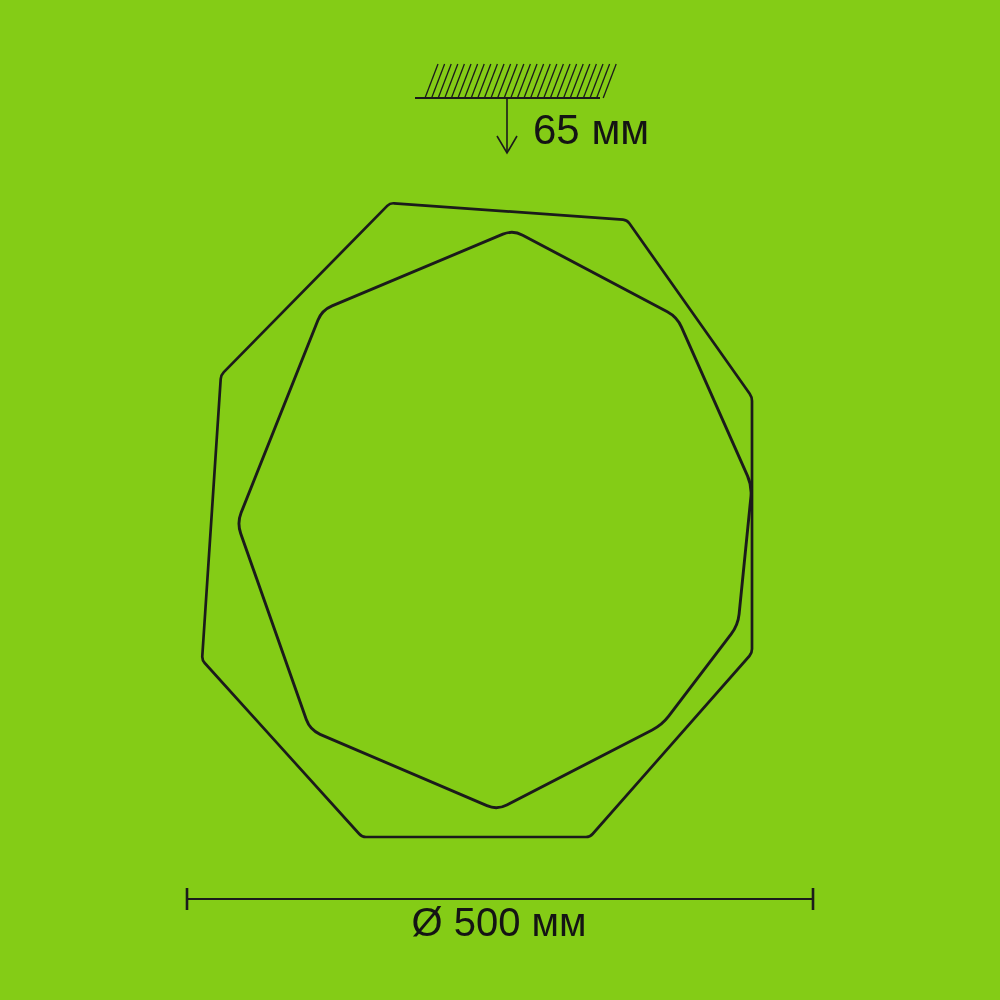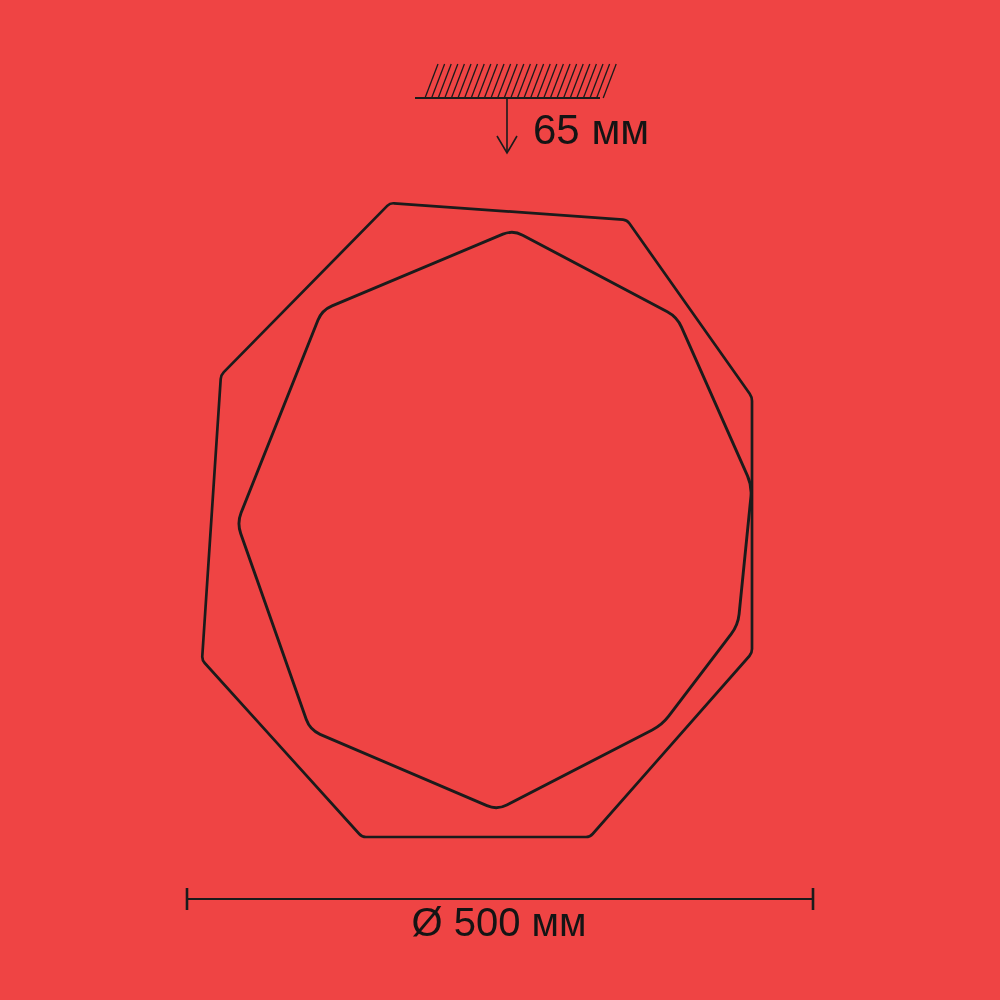--- a/index.html
+++ b/index.html
@@ -4,21 +4,21 @@
 <style>
   html, body {
     margin: 0;
     padding: 0;
     background: #ffffff;
   }
   .stage {
     position: relative;
     width: 1000px;
     height: 1000px;
-    background: #ef4444;
+    background: #84cc16;
     overflow: hidden;
   }
   svg {
     display: block;
     width: 1000px;
     height: 1000px;
   }
   .dim-text {
     font-family: "Liberation Sans", "DejaVu Sans", sans-serif;
     fill: #141414;

